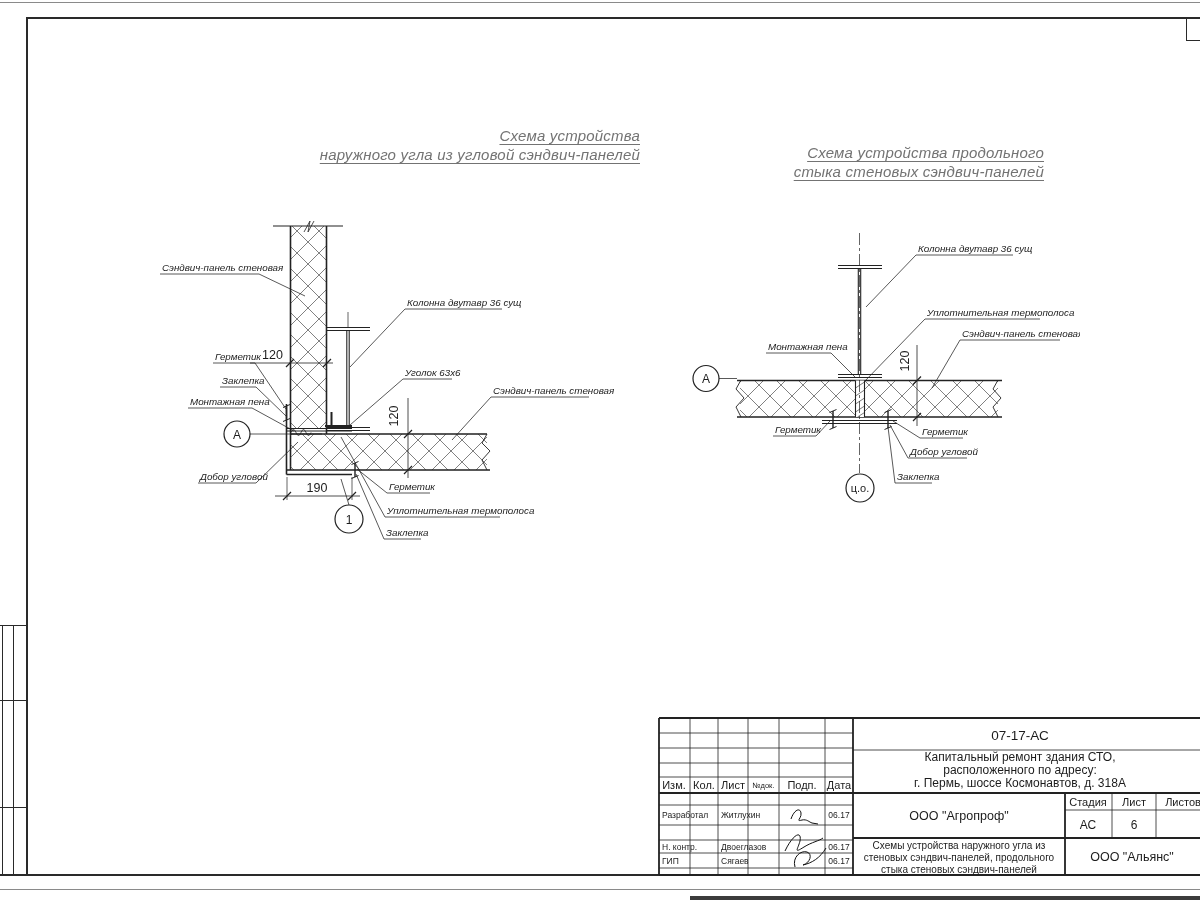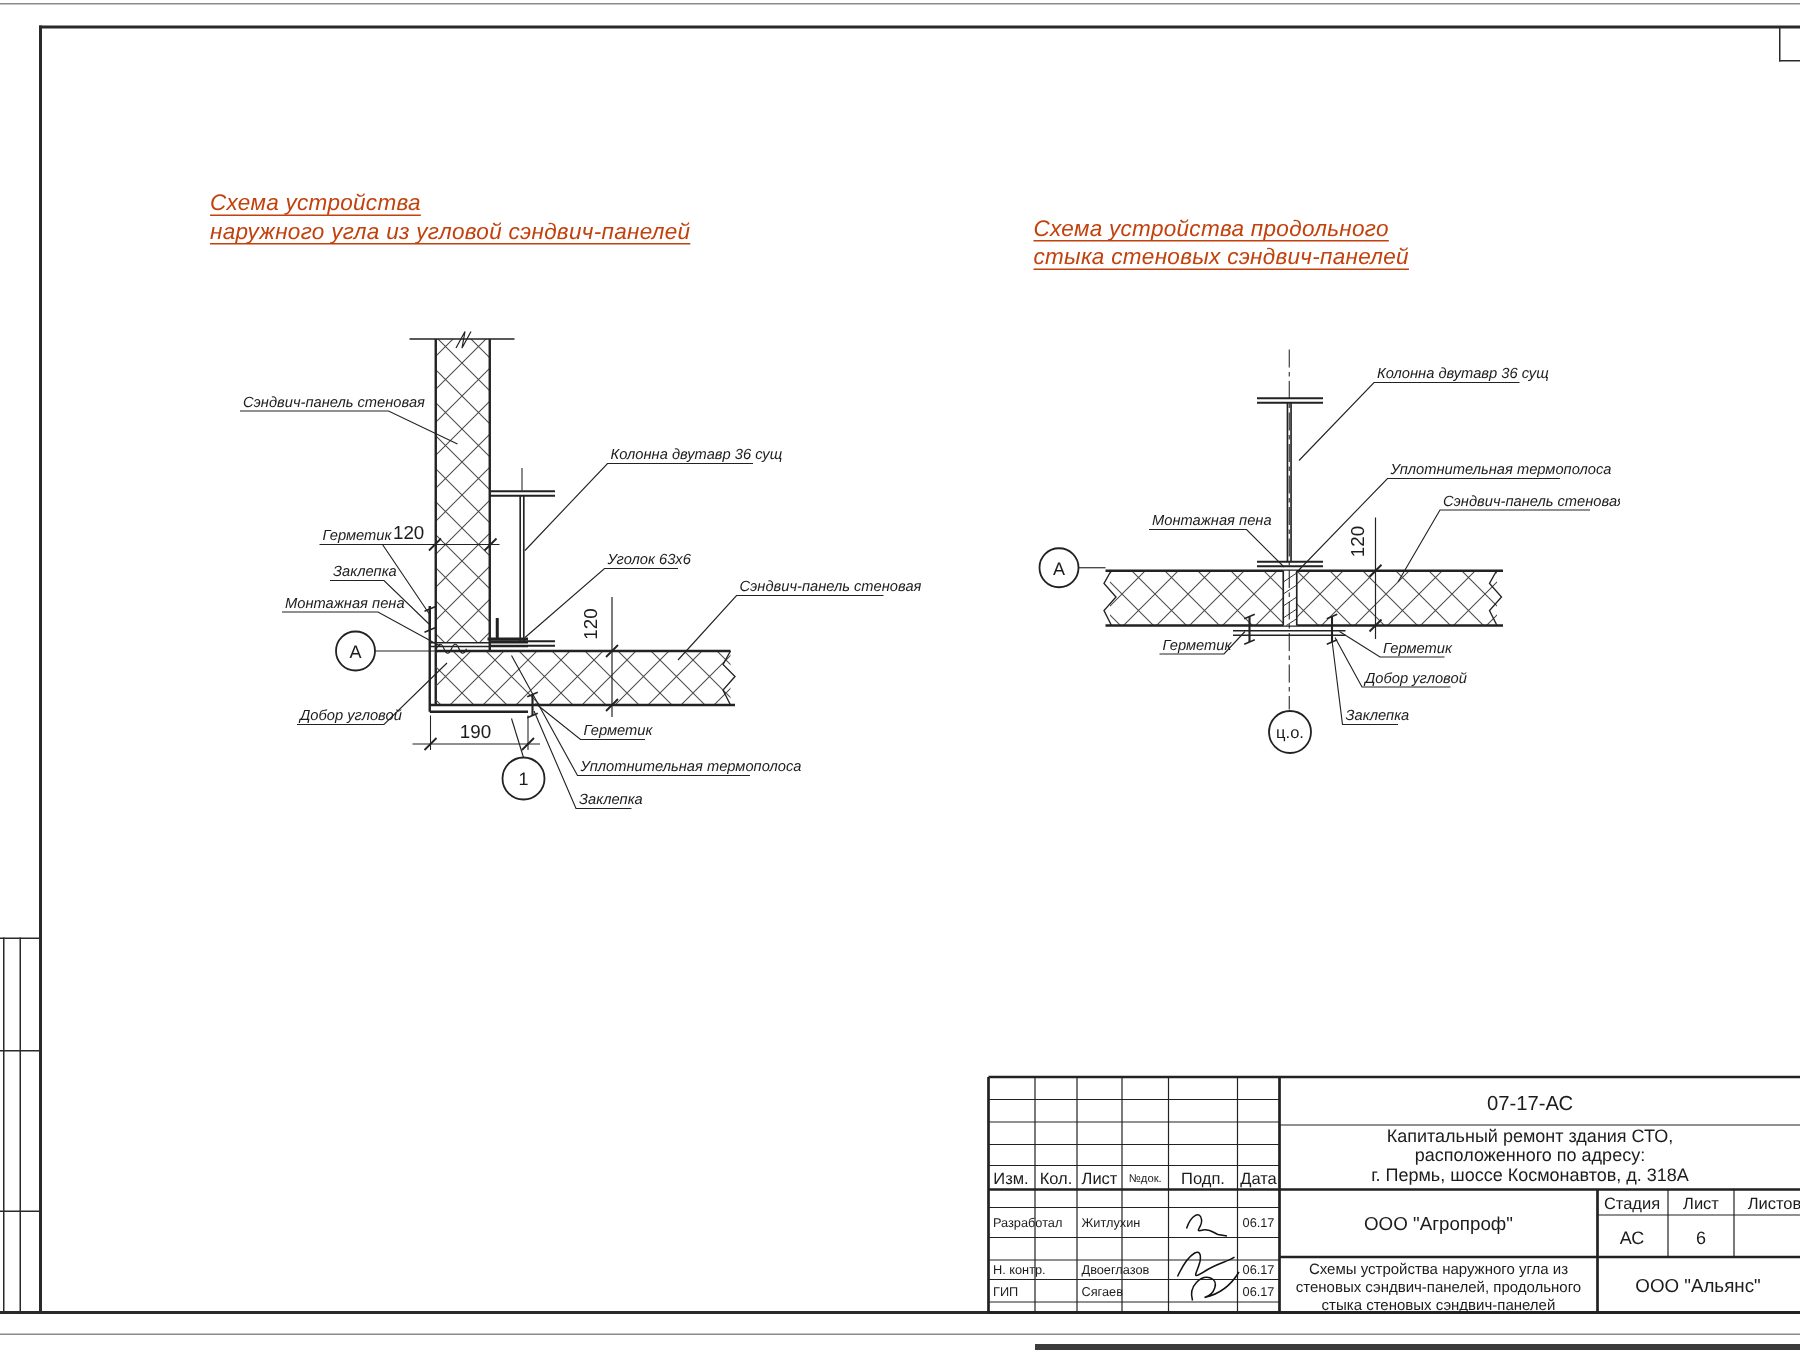--- a/index.html
+++ b/index.html
@@ -1,22 +1,22 @@
 <!DOCTYPE html>
 <html><head>
 <meta charset="utf-8">
 <style>
   html,body{margin:0;padding:0;background:#ffffff;width:1200px;height:900px;overflow:hidden;}
   #sheet{position:absolute;left:0;top:0;width:1200px;height:900px;background:#ffffff;
          font-family:"Liberation Sans",sans-serif;color:#1c1c1c;}
   .abs{position:absolute;}
   .hline{position:absolute;height:0;border-top:1px solid #8a8a8a;}
   .frameline{position:absolute;background:#2a2a2a;}
-  .dtitle{position:absolute;text-align:left;font-style:italic;font-size:15px;line-height:19px;
-          color:#c2410c;letter-spacing:.2px;}
+  .dtitle{position:absolute;text-align:right;font-style:italic;font-size:15px;line-height:19px;
+          color:#737373;letter-spacing:.2px;}
   .dtitle span{text-decoration:underline;text-underline-offset:3px;}
   svg text{font-family:"Liberation Sans",sans-serif;fill:#1c1c1c;}
   svg .lbl{font-style:italic;font-size:9.8px;}
   svg .dim{font-size:12.5px;}
   svg .mark{font-size:12px;}
   svg .tb{font-size:11px;}
 </style>
 </head>
 <body>
 
@@ -34,21 +34,21 @@
   <div class="abs" style="left:0;top:625px;width:26px;height:1px;background:#2a2a2a;"></div>
   <div class="abs" style="left:0;top:700px;width:26px;height:1px;background:#2a2a2a;"></div>
   <div class="abs" style="left:0;top:807px;width:26px;height:1px;background:#2a2a2a;"></div>
 
   <div class="abs" style="left:690px;top:896px;width:510px;height:4px;background:#3c3c3c;"></div>
 
   <div class="dtitle" style="left:140px;top:126px;width:500px;">
     <span>Схема устройства</span><br>
     <span>наружного угла из угловой сэндвич-панелей</span>
   </div>
-  <div class="dtitle" style="left:689px;top:143px;width:400px;">
+  <div class="dtitle" style="left:644px;top:143px;width:400px;">
     <span>Схема устройства продольного</span><br>
     <span>стыка стеновых сэндвич-панелей</span>
   </div>
 
   <svg class="abs" style="left:130px;top:200px;" width="520" height="360" viewBox="130 200 520 360">
     <defs>
       <pattern id="hatchL" width="22" height="22" patternUnits="userSpaceOnUse">
         <path d="M0,22 L22,0 M0,0 L22,22" stroke="#4a4a4a" stroke-width="0.7" fill="none"></path>
       </pattern>
     </defs>

